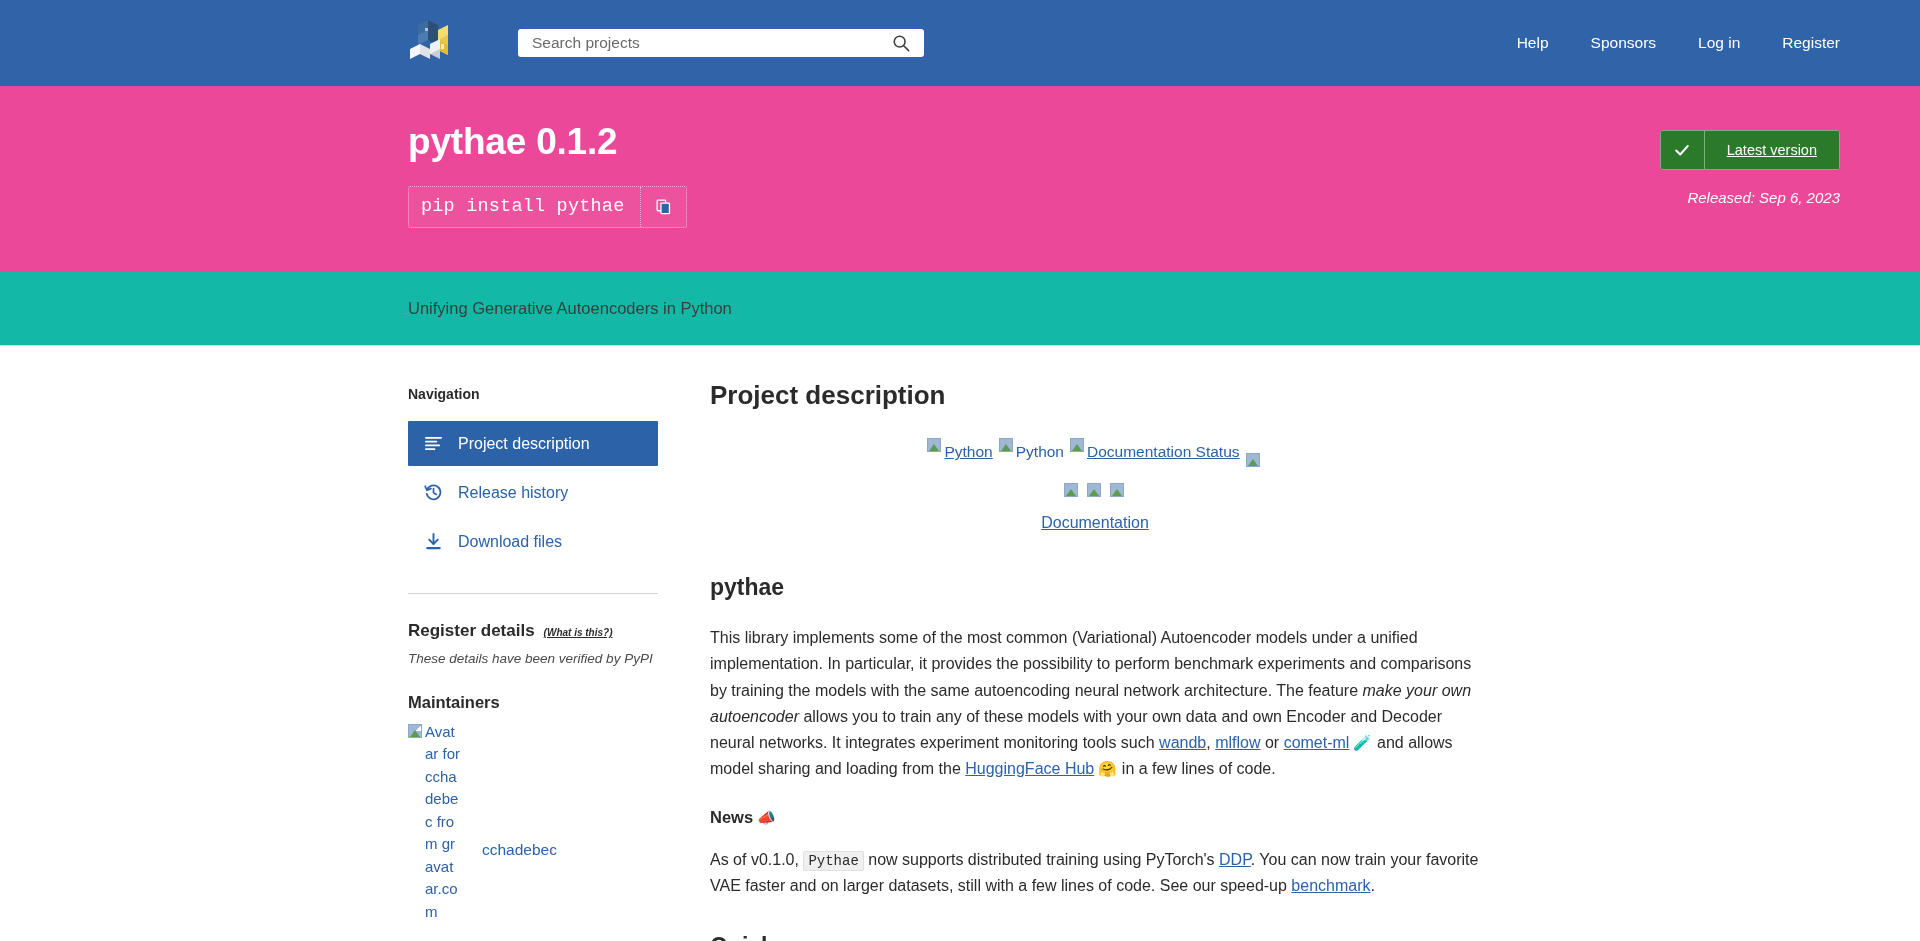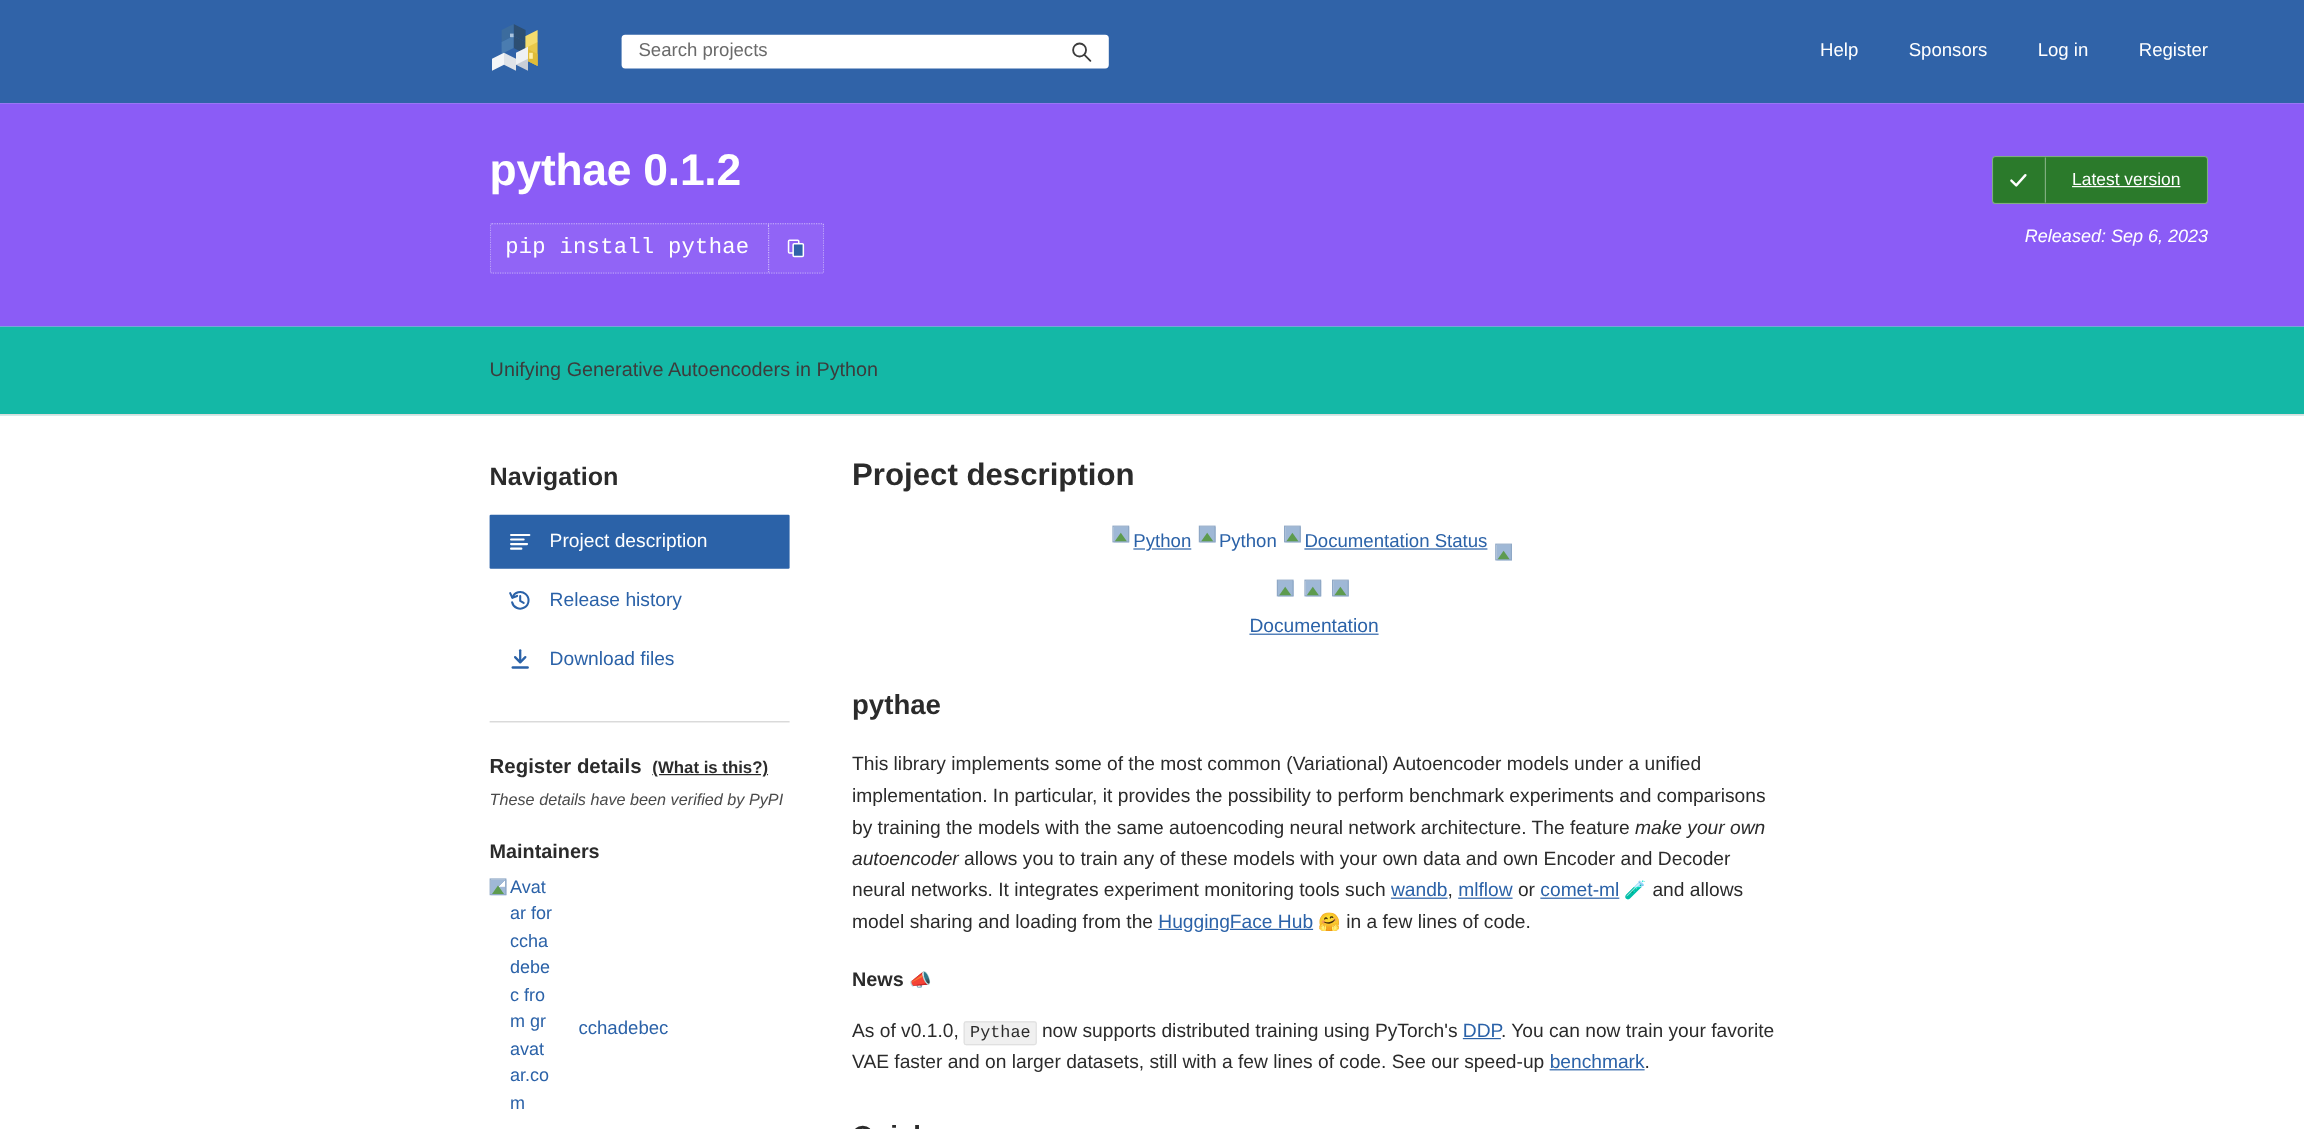--- a/index.html
+++ b/index.html
@@ -73,21 +73,21 @@
   .nav-link {
     color: #ffffff;
     font-size: 15.5px;
     text-decoration: none;
     white-space: nowrap;
     cursor: pointer;
   }
 
   
   .banner {
-    background: #8b5cf6;
+    background: #ec4899;
     padding: 36px 0 44px 0;
     position: relative;
   }
   .banner-inner {
     width: 100%;
     padding: 0 80px 0 408px;
     display: flex;
     align-items: flex-start;
   }
   .banner-left { flex: 1 1 auto; }
@@ -186,21 +186,21 @@
     flex: 0 0 250px;
     padding-top: 6px;
   }
   .content {
     flex: 1 1 auto;
     max-width: 770px;
   }
 
   
   .side-h {
-    font-size: 21px;
+    font-size: 14px;
     font-weight: bold;
     color: #2b2b2b;
     margin: 0 0 19px 0;
   }
   .nav-item {
     display: flex;
     align-items: center;
     gap: 15px;
     padding: 13px 16px;
     font-size: 16px;
@@ -227,21 +227,22 @@
     align-items: baseline;
     gap: 9px;
     flex-wrap: wrap;
   }
   .verified-title {
     font-size: 17px;
     font-weight: bold;
     color: #2b2b2b;
   }
   .what-is-this {
-    font-size: 14px;
+    font-size: 10px;
+    font-style: italic;
     font-weight: bold;
     color: #2b2b2b;
     text-decoration: underline;
     cursor: pointer;
     white-space: nowrap;
   }
   .verified-note {
     font-size: 13.5px;
     font-style: italic;
     color: #4a4a4a;

